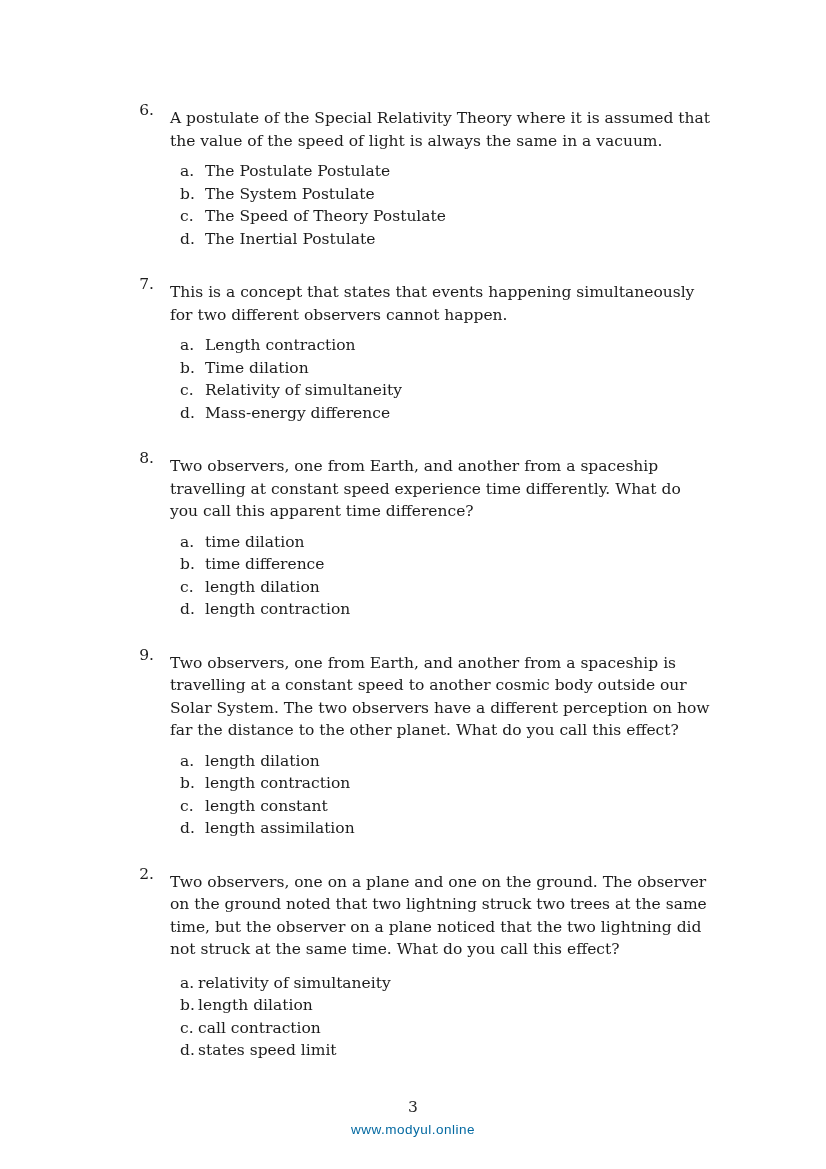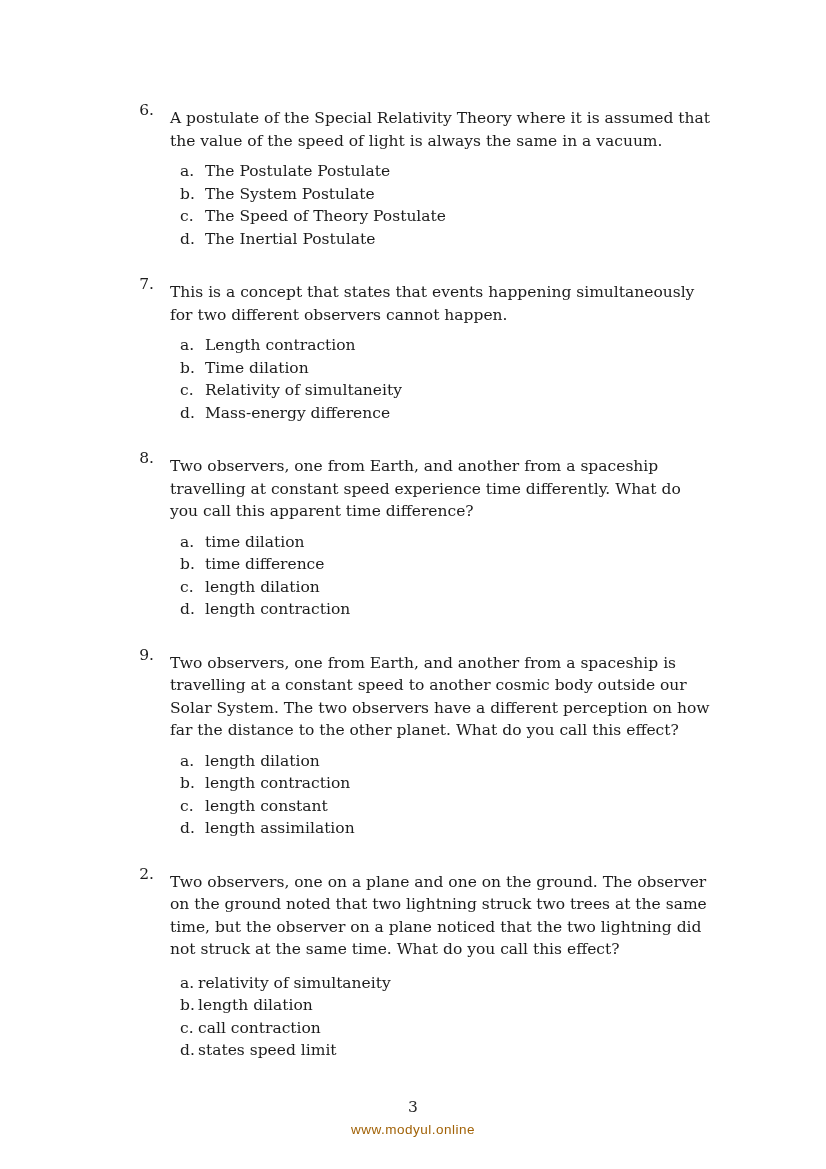--- a/index.html
+++ b/index.html
@@ -74,21 +74,21 @@
     top: 1098px;
     font-family: "DejaVu Serif", serif;
     font-size: 15.5px;
     color: #2a2a2a;
   }
   .watermark {
     top: 1122px;
     font-family: "Liberation Sans", sans-serif;
     font-size: 13.5px;
     letter-spacing: 0.5px;
-    color: #a16207;
+    color: #0369a1;
   }
 </style>
 </head>
 <body>
 
 <div class="page">
   <div class="content">
 
     <section class="question">
       <span class="q-num">6.</span>

